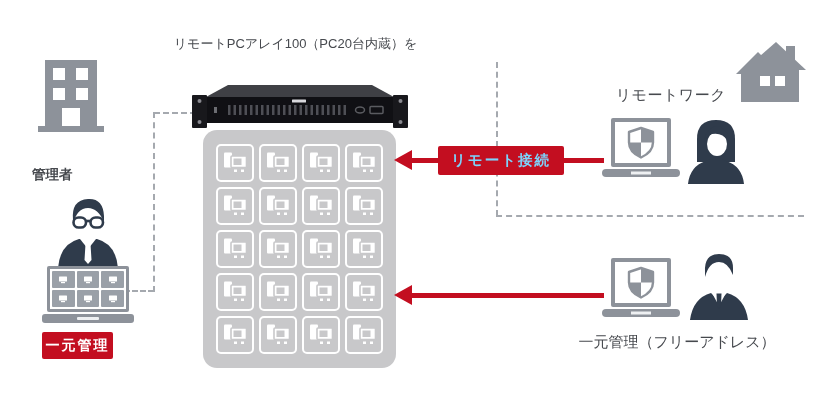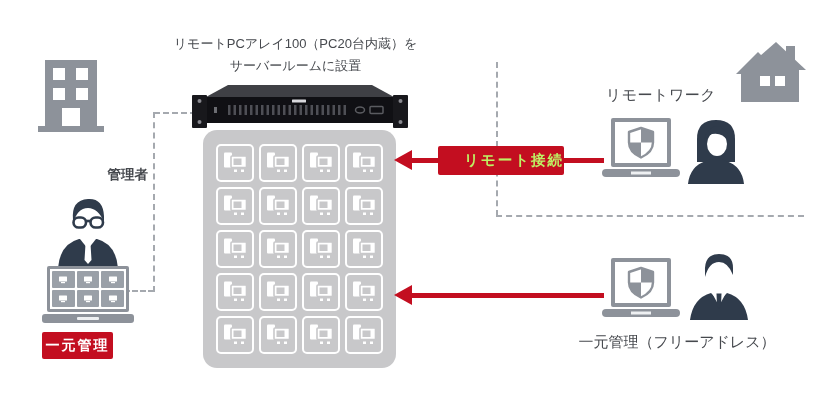--- a/index.html
+++ b/index.html
@@ -6,22 +6,22 @@
     --accent-red:#c30e20; --icon-gray:#8d929a; --people-navy:#2f3b4b;
     --array-bg:#c8c8ca; --text-dark:#46494e; --dash-gray:#a5a9af;
   }
   html,body{margin:0;padding:0;background:#fff;}
   .stage{position:relative;width:840px;height:420px;background:#fff;overflow:hidden;
          font-family:"Liberation Sans","DejaVu Sans",sans-serif;color:var(--text-dark);}
   .abs{position:absolute;}
 
   
   .title{left:163px;top:33px;width:265px;text-align:center;font-size:13px;line-height:22px;color:var(--text-dark);}
-  .admin-label{left:48px;top:166px;width:100px;text-align:right;font-size:13.5px;font-weight:600;}
-  .remote-label{left:596px;top:86px;width:130px;text-align:center;font-size:15px;font-weight:500;letter-spacing:.5px;}
+  .admin-label{left:32px;top:166px;width:100px;text-align:left;font-size:13.5px;font-weight:600;}
+  .remote-label{left:596px;top:86px;width:130px;text-align:right;font-size:15px;font-weight:500;letter-spacing:.5px;}
   .office-label{left:557px;top:333px;width:240px;text-align:center;font-size:15px;font-weight:500;}
   .badge{left:42px;top:332px;width:71px;height:27px;background:var(--accent-red);color:#fff;
          font-size:14px;font-weight:700;letter-spacing:2px;text-align:center;line-height:27px;border-radius:2px;}
 
   
   .dash-h{border-top:2px dashed var(--dash-gray);height:0;}
   .dash-v{border-left:2px dashed var(--dash-gray);width:0;}
   .seg-a{left:124px;top:290px;width:30px;}
   .seg-b{left:153px;top:112px;height:180px;}
   .seg-c{left:154px;top:112px;width:42px;}
@@ -46,36 +46,35 @@
   .al-base::after{content:"";position:absolute;left:35px;top:2.5px;width:22px;height:3px;background:#eef0f2;border-radius:1px;}
 
   
   .arrow-line{height:5px;background:var(--accent-red);}
   .a1-line{left:406px;top:158px;width:198px;}
   .a2-line{left:406px;top:293px;width:198px;}
   .arrow-head{width:0;height:0;border-top:10.5px solid transparent;border-bottom:10.5px solid transparent;
               border-right:18px solid var(--accent-red);}
   .a1-head{left:394px;top:150px;}
   .a2-head{left:394px;top:285px;}
-  .conn-label{left:438px;top:146px;width:126px;height:29px;background:var(--accent-red);color:#bef264;
-              font-size:14.5px;font-weight:700;letter-spacing:2px;text-align:right;line-height:29px;border-radius:2px;}
+  .conn-label{left:438px;top:146px;width:126px;height:29px;background:var(--accent-red);color:#7dd3fc;
+              font-size:14.5px;font-weight:700;letter-spacing:2px;text-align:center;line-height:29px;border-radius:2px;}
 
   
   .fg{fill:var(--icon-gray);} .fn{fill:var(--people-navy);} .fw{fill:#fff;}
   .sn{stroke:var(--people-navy);fill:none;} .sg{stroke:var(--icon-gray);fill:none;}
   svg{display:block;}
 </style>
 </head>
 <body>
 
 <div class="stage">
 
   <div class="abs title">
     <div>リモートPCアレイ100（PC20台内蔵）を</div>
-    <div>サーバールームに設置</div>
   </div>
 
   <div class="abs dash-h seg-a"></div>
   <div class="abs dash-v seg-b"></div>
   <div class="abs dash-h seg-c"></div>
 
   <div class="abs dash-v bound-v"></div>
   <div class="abs dash-h bound-h"></div>
 
   <svg class="abs" style="left:36px;top:58px" width="70" height="76" viewBox="0 0 70 76">

